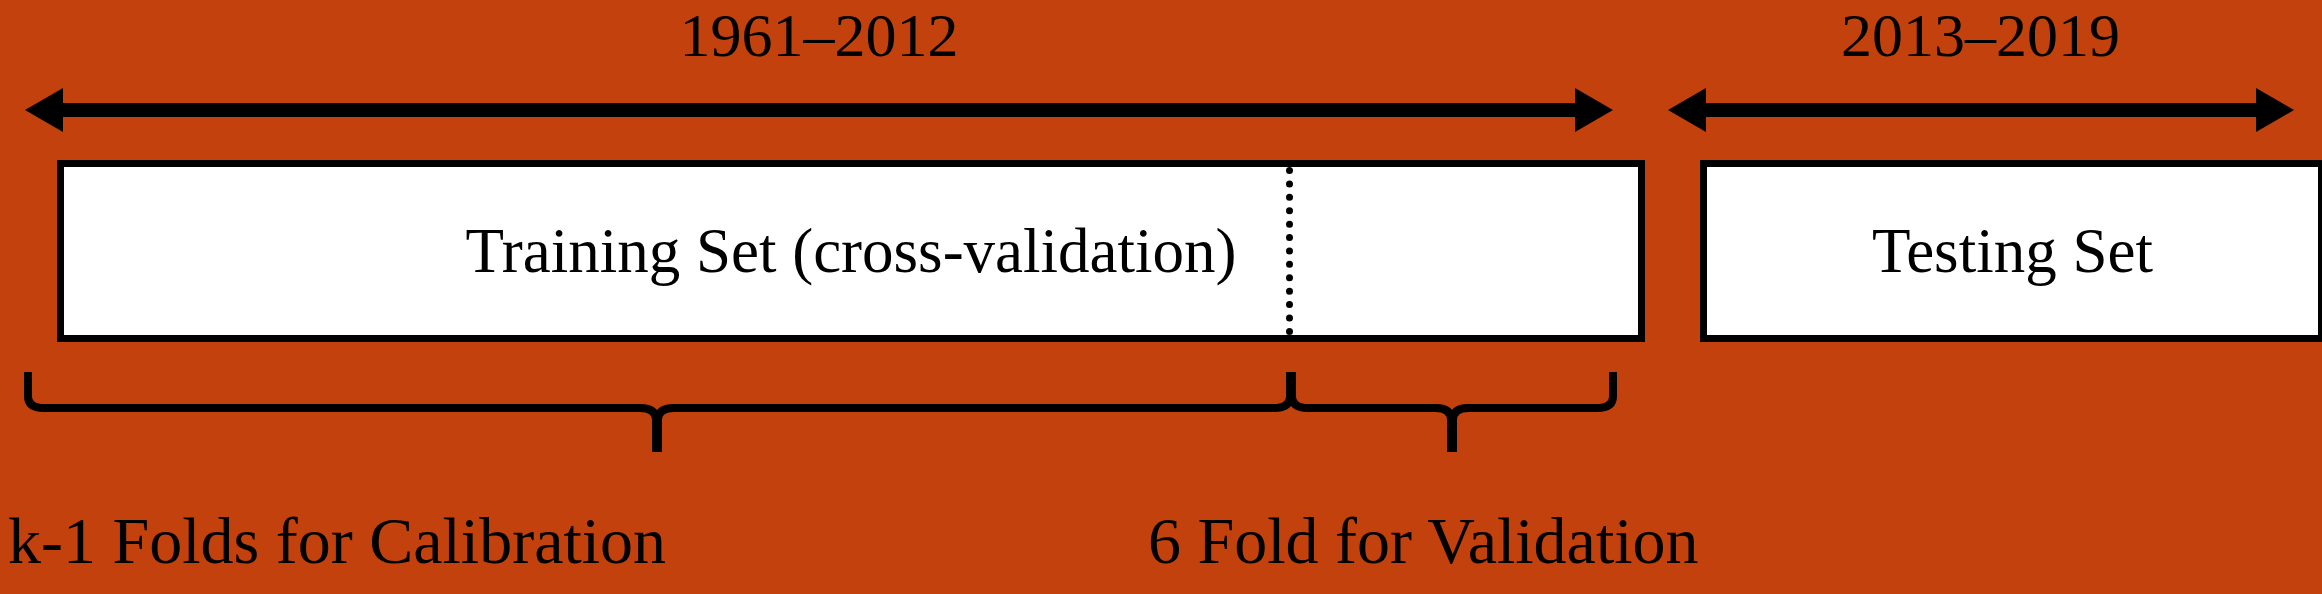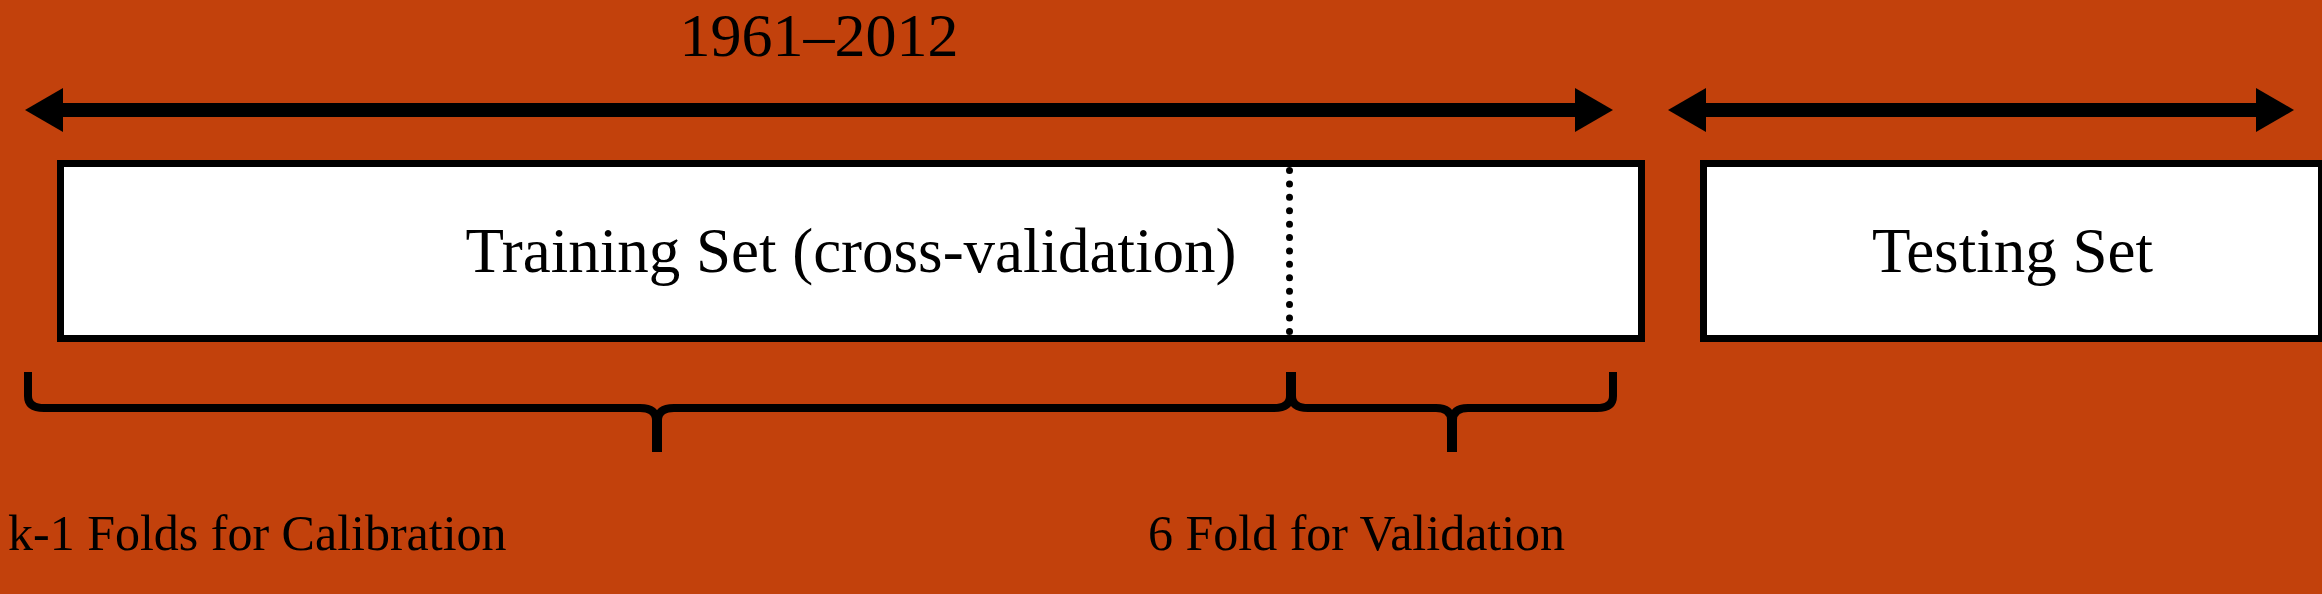--- a/index.html
+++ b/index.html
@@ -74,21 +74,21 @@
     position: absolute;
     left: 1286px;
     top: 167px;
     width: 0;
     height: 168px;
     border-left: 7px dotted #000000;
     z-index: 2;
   }
   .brace-label {
     position: absolute;
-    font-size: 50px;
+    font-size: 66px;
     line-height: 1;
     white-space: nowrap;
     color: #000000;
   }
   #label-calibration {
     left: 8px;
     top: 508px;
   }
   #label-validation {
     left: 1148px;
@@ -140,20 +140,21 @@
                L 1453,420
                Q 1453,408 1468,408
                L 1597,408
                Q 1613,408 1613,396
                L 1613,372" fill="none" stroke="#000000" stroke-width="8" stroke-linecap="butt"></path>
     </g>
   </svg>
 
   <div class="range-label" id="label-train-range">1961–2012</div>
 
+  <div class="range-label" id="label-test-range">2013–2019</div>
 
   <div class="set-box" id="box-training">
     <span class="set-box-label">Training Set (cross-validation)</span>
   </div>
 
   <div id="fold-divider"></div>
 
   <div class="set-box" id="box-testing">
     <span class="set-box-label">Testing Set</span>
   </div>

